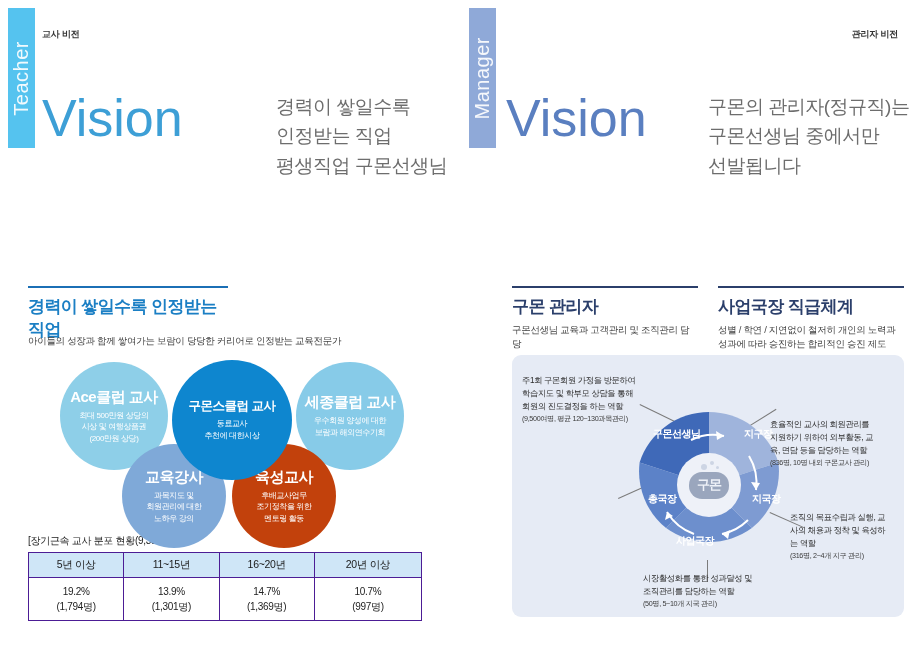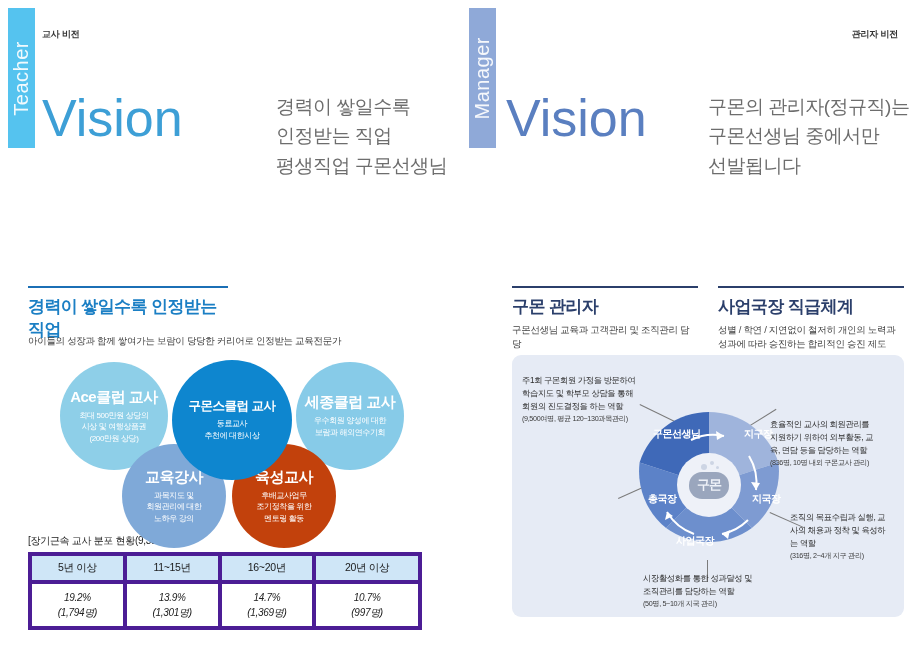--- a/index.html
+++ b/index.html
@@ -50,23 +50,23 @@
   .bub.ace{left:0;top:2px;width:108px;height:108px;background:#8ecfe8;}
   .bub.sejong{left:236px;top:2px;width:108px;height:108px;background:#87cbe8;}
   .bub.kumons{left:112px;top:0px;width:120px;height:120px;background:#0e86cf;z-index:3;}
   .bub.kumons .t{font-size:12.5px;text-align:right;}
   .bub.gangsa{left:62px;top:84px;width:104px;height:104px;background:#7fa9d8;z-index:2;}
   .bub.yuksung{left:172px;top:84px;width:104px;height:104px;background:#c2410c;z-index:2;align-items:center;}
 
   
   .tbl-cap{position:absolute;left:28px;top:534px;font-size:10px;color:#222;letter-spacing:-0.3px;}
   table.dist{position:absolute;left:28px;top:552px;width:394px;border-collapse:collapse;}
-  table.dist th,table.dist td{border:4px solid #4c1d95;text-align:center;letter-spacing:-0.3px;}
+  table.dist th,table.dist td{border:1px solid #4c1d95;text-align:center;letter-spacing:-0.3px;}
   table.dist th{background:#cfe6f7;font-size:10.5px;font-weight:normal;color:#1a1a1a;padding:5px 0;}
-  table.dist td{font-size:10px;color:#222;padding:6px 0;line-height:1.5;font-style:italic;}
+  table.dist td{font-size:10px;color:#222;padding:6px 0;line-height:1.5;}
 
   
   .card{position:absolute;left:512px;top:355px;width:392px;height:262px;
         background:#e6ebf5;border-radius:9px;}
 
   .donut{position:absolute;left:636px;top:412px;width:146px;height:146px;border-radius:50%;}
   .donut .hole{position:absolute;left:41px;top:41px;width:64px;height:64px;border-radius:50%;
                background:#eef1f8;display:flex;align-items:center;justify-content:center;}
   .logo-badge{width:40px;height:27px;border-radius:13px;background:#9aa6bd;color:#eef1f8;
               font-size:13px;font-weight:bold;display:flex;align-items:center;justify-content:center;

